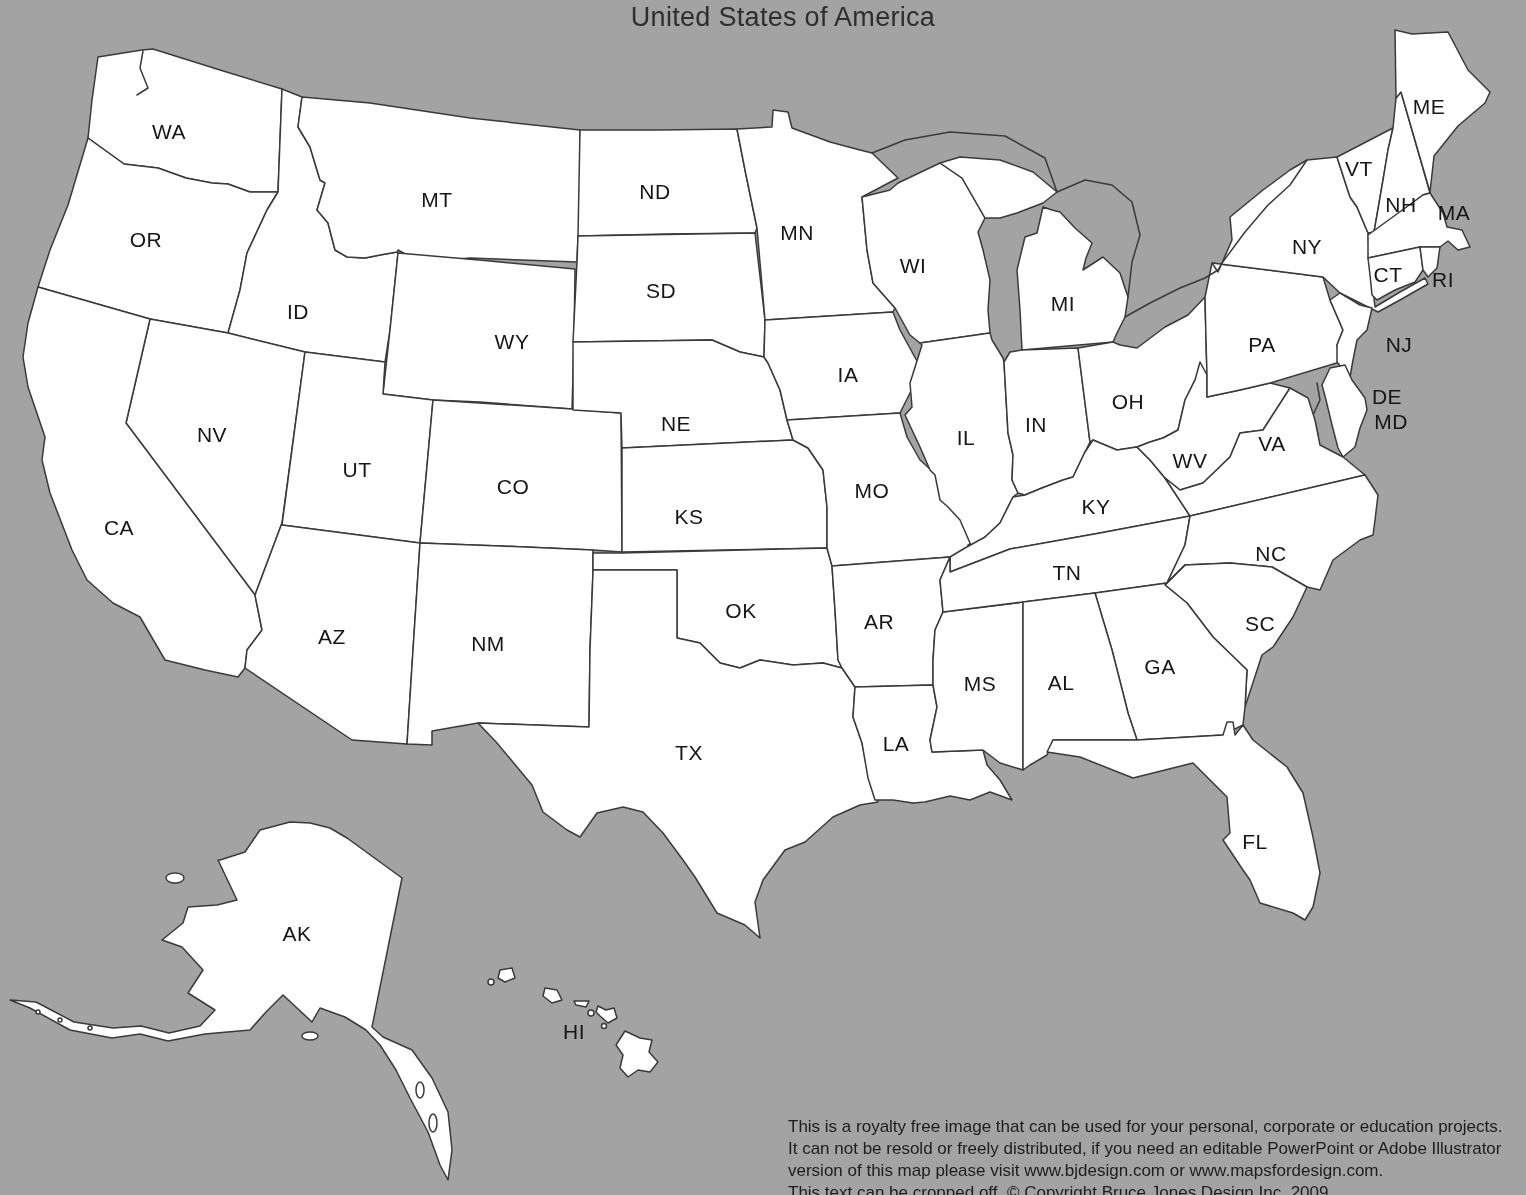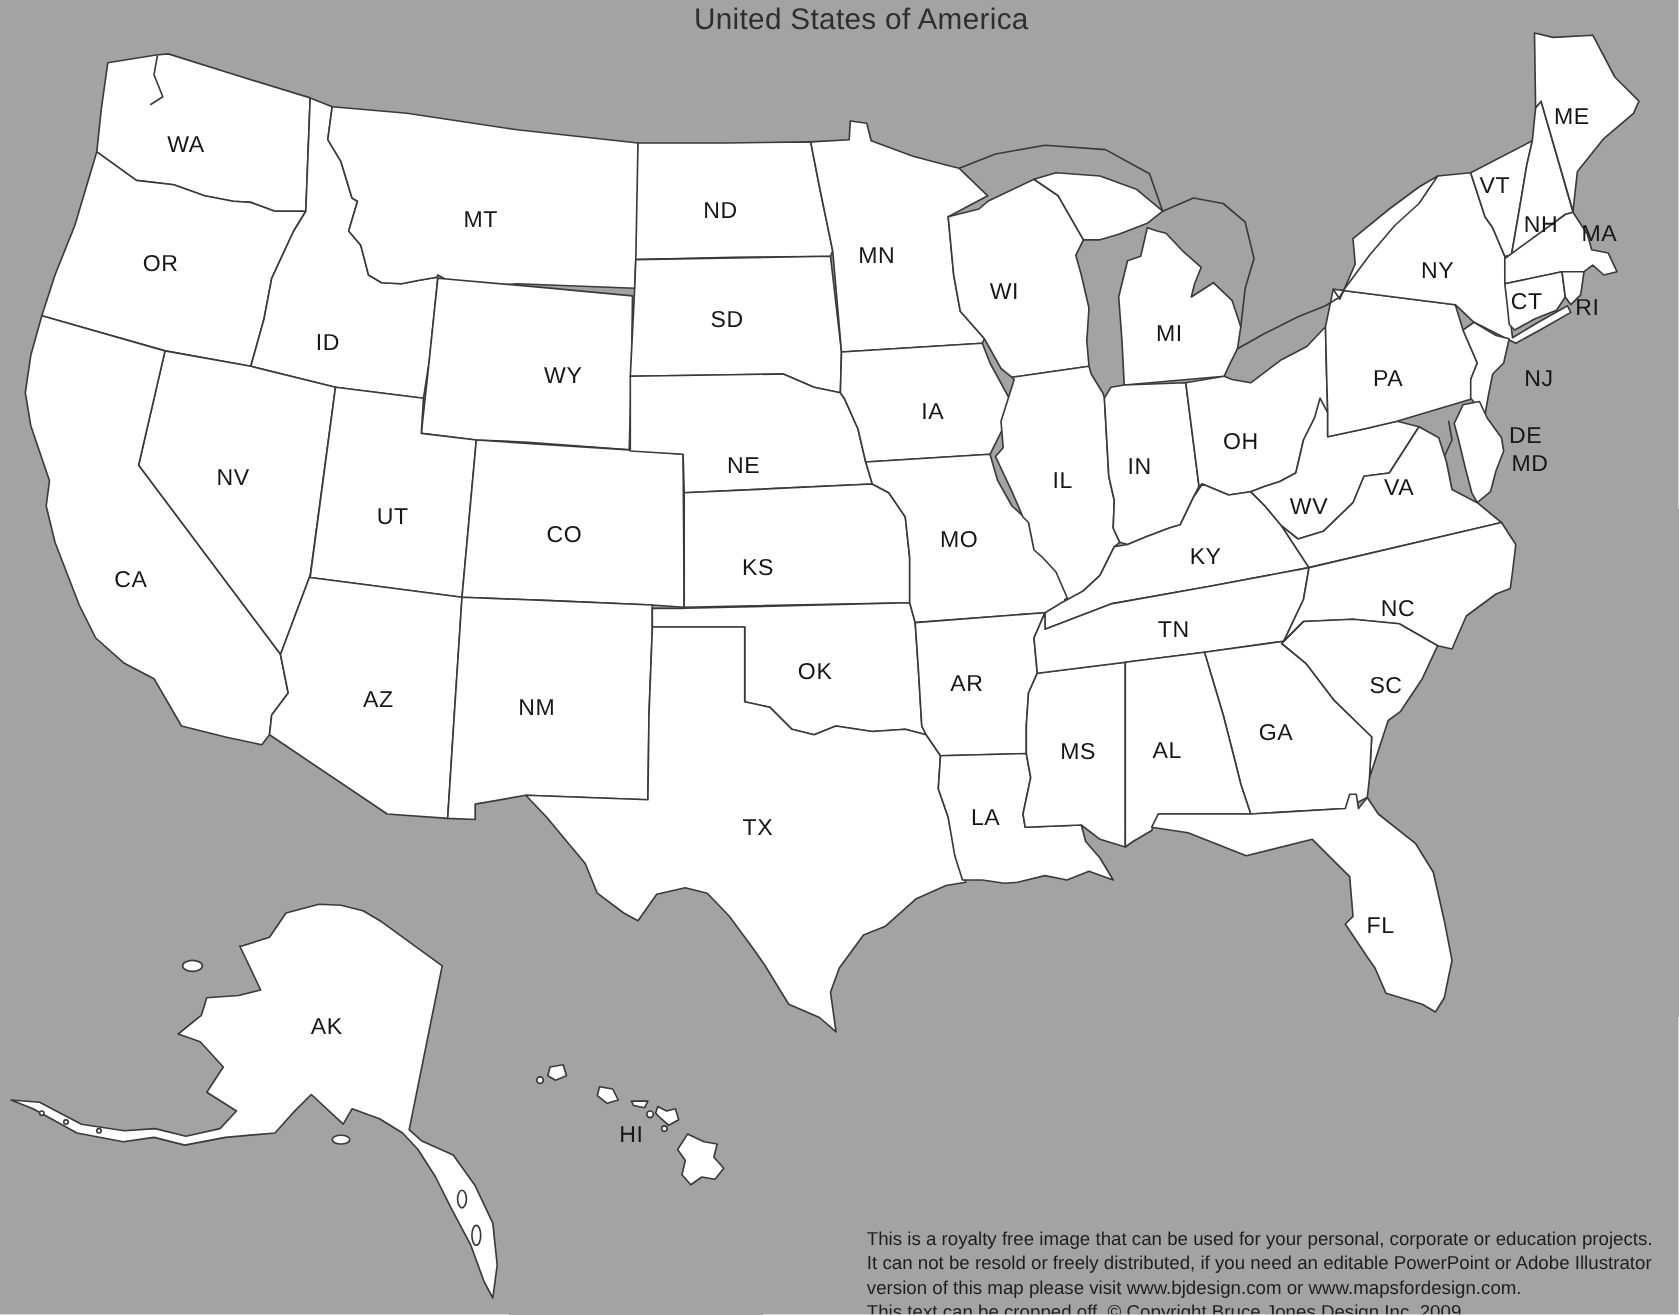--- a/index.html
+++ b/index.html
@@ -110,21 +110,21 @@
   <div id="state-labels">
       <span class="state-label" style="left: 169px; top: 132px;">WA</span>
       <span class="state-label" style="left: 146px; top: 240px;">OR</span>
       <span class="state-label" style="left: 119px; top: 528px;">CA</span>
       <span class="state-label" style="left: 212px; top: 435px;">NV</span>
       <span class="state-label" style="left: 298px; top: 312px;">ID</span>
       <span class="state-label" style="left: 437px; top: 200px;">MT</span>
       <span class="state-label" style="left: 486px; top: 342px; margin-left: 26px;">WY</span>
       <span class="state-label" style="left: 357px; top: 470px;">UT</span>
       <span class="state-label" style="left: 513px; top: 487px;">CO</span>
-      <span class="state-label" style="left: 344px; top: 637px;">AZ</span>
+      <span class="state-label" style="left: 332px; top: 637px;">AZ</span>
       <span class="state-label" style="left: 488px; top: 644px;">NM</span>
       <span class="state-label" style="left: 655px; top: 192px;">ND</span>
       <span class="state-label" style="left: 661px; top: 291px;">SD</span>
       <span class="state-label" style="left: 676px; top: 424px;">NE</span>
       <span class="state-label" style="left: 689px; top: 517px;">KS</span>
       <span class="state-label" style="left: 741px; top: 611px;">OK</span>
       <span class="state-label" style="left: 689px; top: 753px;">TX</span>
       <span class="state-label" style="left: 797px; top: 233px;">MN</span>
       <span class="state-label" style="left: 848px; top: 375px;">IA</span>
       <span class="state-label" style="left: 872px; top: 491px; text-align: right;">MO</span>

